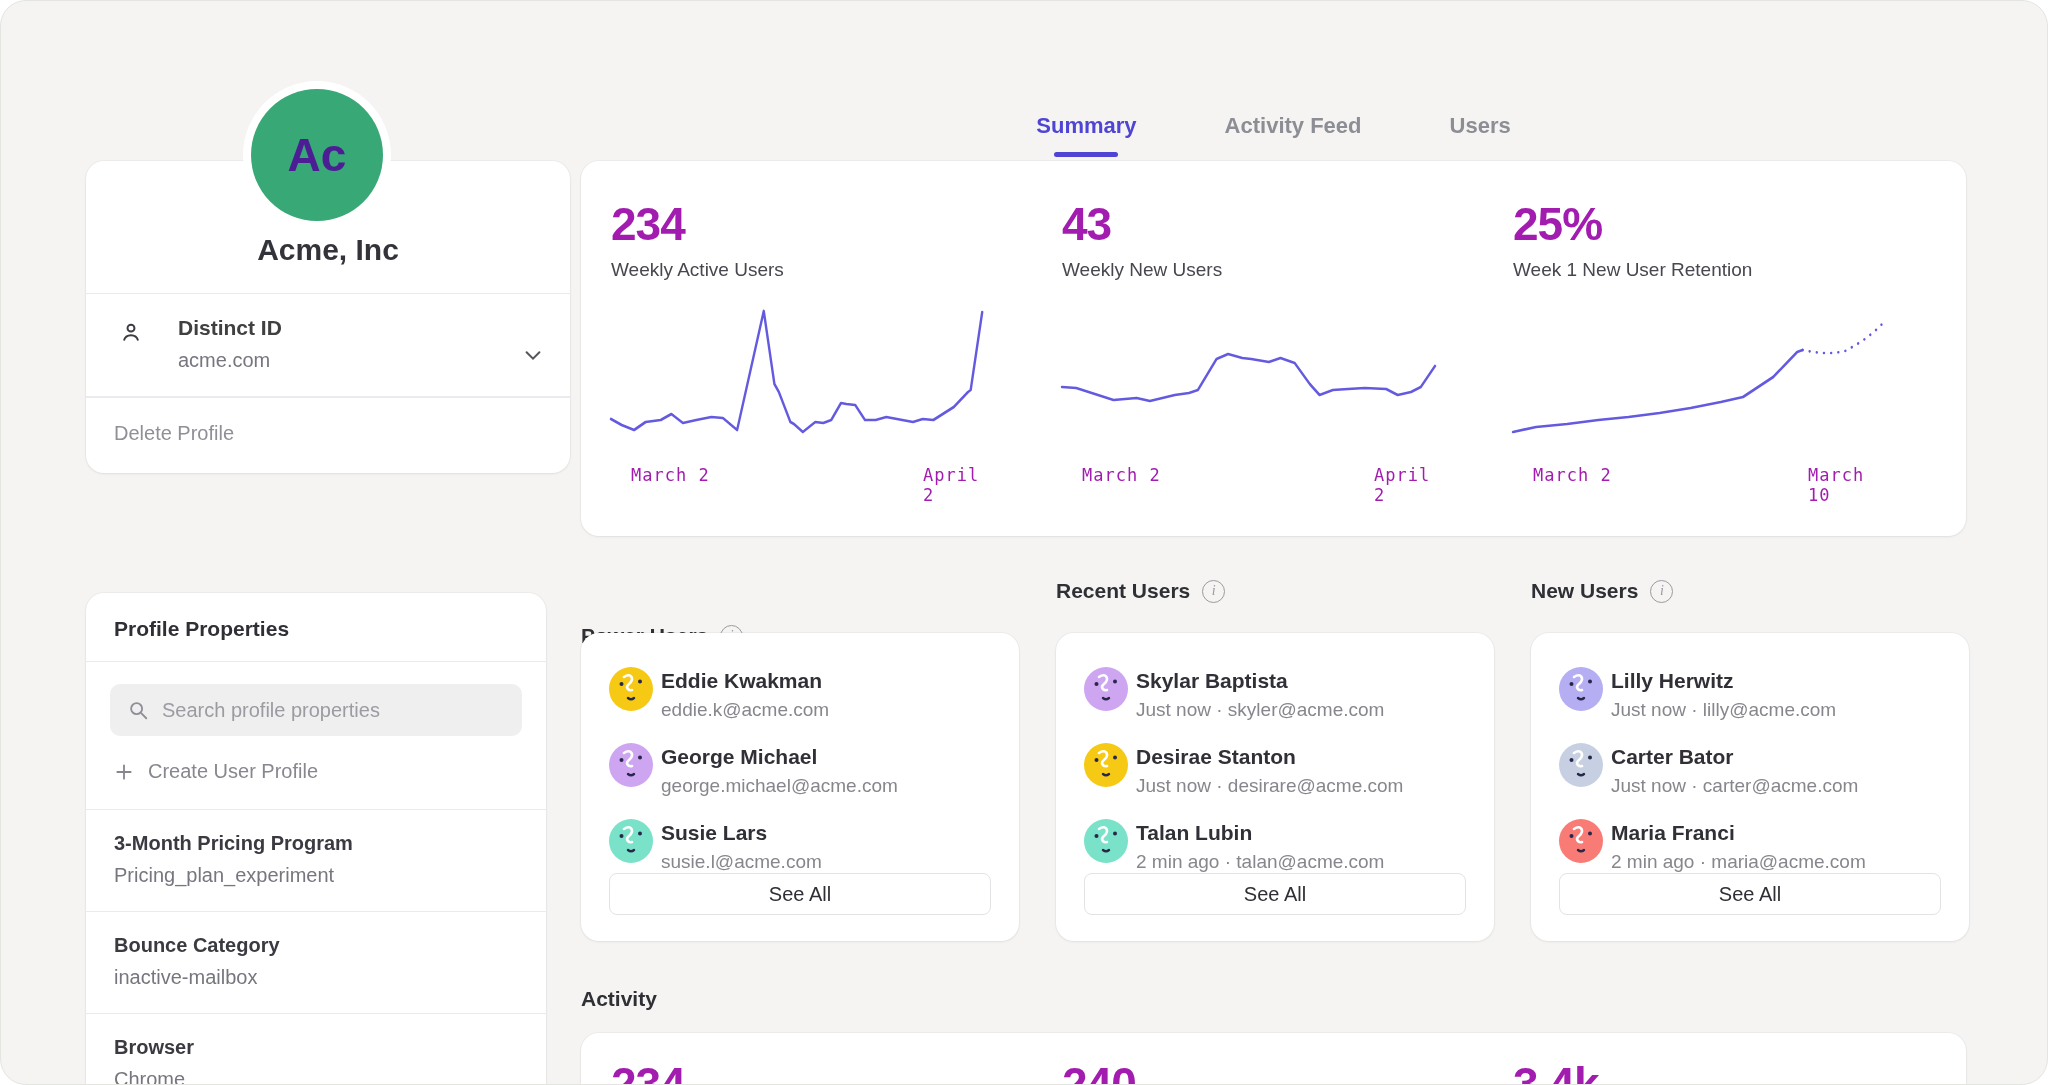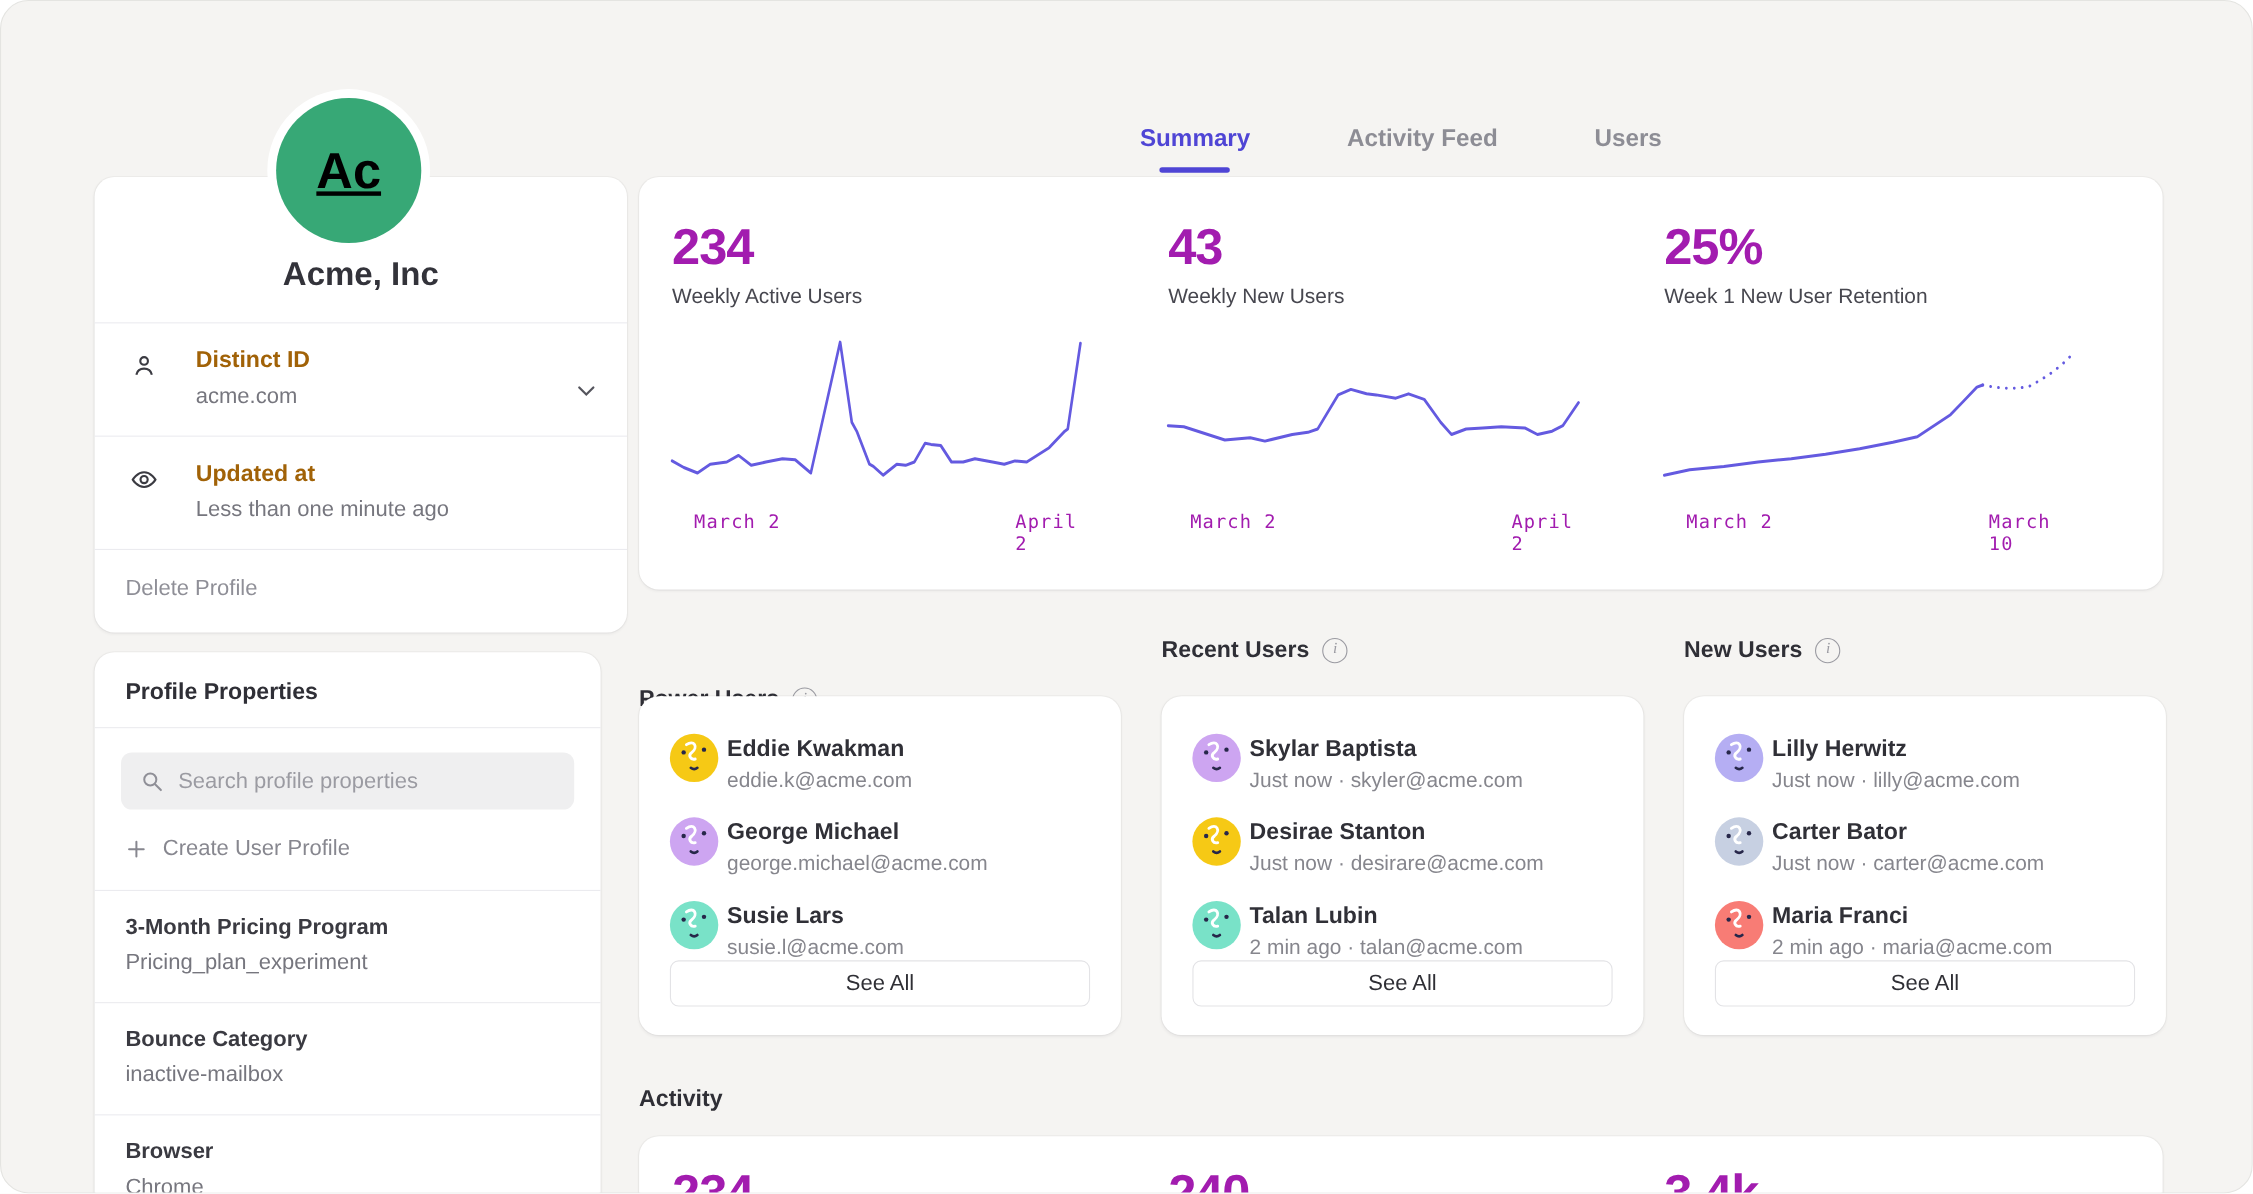--- a/index.html
+++ b/index.html
@@ -10,27 +10,27 @@
   }
   .card {
     background:#ffffff; border-radius:18px;
     box-shadow:0 1px 3px rgba(25,25,40,0.06), 0 0 0 1px rgba(25,25,40,0.03);
   }
   
   .profile-card { position:absolute; left:85px; top:160px; width:484px; }
   .avatar-badge {
     position:absolute; left:250px; top:88px; width:132px; height:132px;
     border-radius:50%; display:flex; align-items:center; justify-content:center;
-    color:#000000; font-size:46px; font-weight:700; box-shadow:0 0 0 8px #ffffff; z-index:5;text-decoration:underline;
+    color:#4c1d95; font-size:46px; font-weight:700; box-shadow:0 0 0 8px #ffffff; z-index:5;
   }
   .profile-name { padding:72px 0 26px; text-align:center; font-size:30px; font-weight:700; color:#33333a; }
   .divider { height:1px; background:#ebebef; }
   .field-row { position:relative; padding:22px 28px 24px 92px; }
   .field-icon { position:absolute; left:32px; top:26px; width:26px; height:26px; color:#3b3b42; }
-  .field-label { font-size:21px; font-weight:700; color:#a16207; }
+  .field-label { font-size:21px; font-weight:700; color:#404040; }
   .field-value { margin-top:9px; font-size:20px; color:#76767e; }
   .chevron { position:absolute; right:26px; top:50px; width:22px; height:22px; color:#55555d; }
   .delete-row { padding:24px 28px 28px; font-size:20px; color:#8f8f97; cursor:pointer; }
 
   .props-card { position:absolute; left:85px; top:592px; width:460px; height:560px; }
   .props-header { padding:24px 28px 20px; font-size:21px; font-weight:700; color:#2f2f36; }
   .search-box {
     position:relative; margin:22px 24px 0; height:52px; background:#efeff0;
     border-radius:10px; display:flex; align-items:center; padding-left:52px;
   }
@@ -116,30 +116,20 @@
       <div class="field-label">Distinct ID</div>
       <div class="field-value">acme.com</div>
       <span class="chevron">
         <svg viewBox="0 0 24 24" fill="none" stroke="currentColor" stroke-width="2.2" stroke-linecap="round">
           <path d="M5 9l7 7 7-7"></path>
         </svg>
       </span>
     </div>
     <div class="divider"></div>
 
-    <div class="field-row">
-      <span class="field-icon">
-        <svg viewBox="0 0 24 24" fill="none" stroke="currentColor" stroke-width="1.8">
-          <path d="M2.5 12S6 5.8 12 5.8 21.5 12 21.5 12 18 18.2 12 18.2 2.5 12 2.5 12z"></path>
-          <circle cx="12" cy="12" r="3"></circle>
-        </svg>
-      </span>
-      <div class="field-label">Updated at</div>
-      <div class="field-value">Less than one minute ago</div>
-    </div>
     <div class="divider"></div>
 
     <div class="delete-row">Delete Profile</div>
   </div>
 
   <div class="card props-card">
     <div class="props-header">Profile Properties</div>
     <div class="divider"></div>
 
     <div class="search-box">

